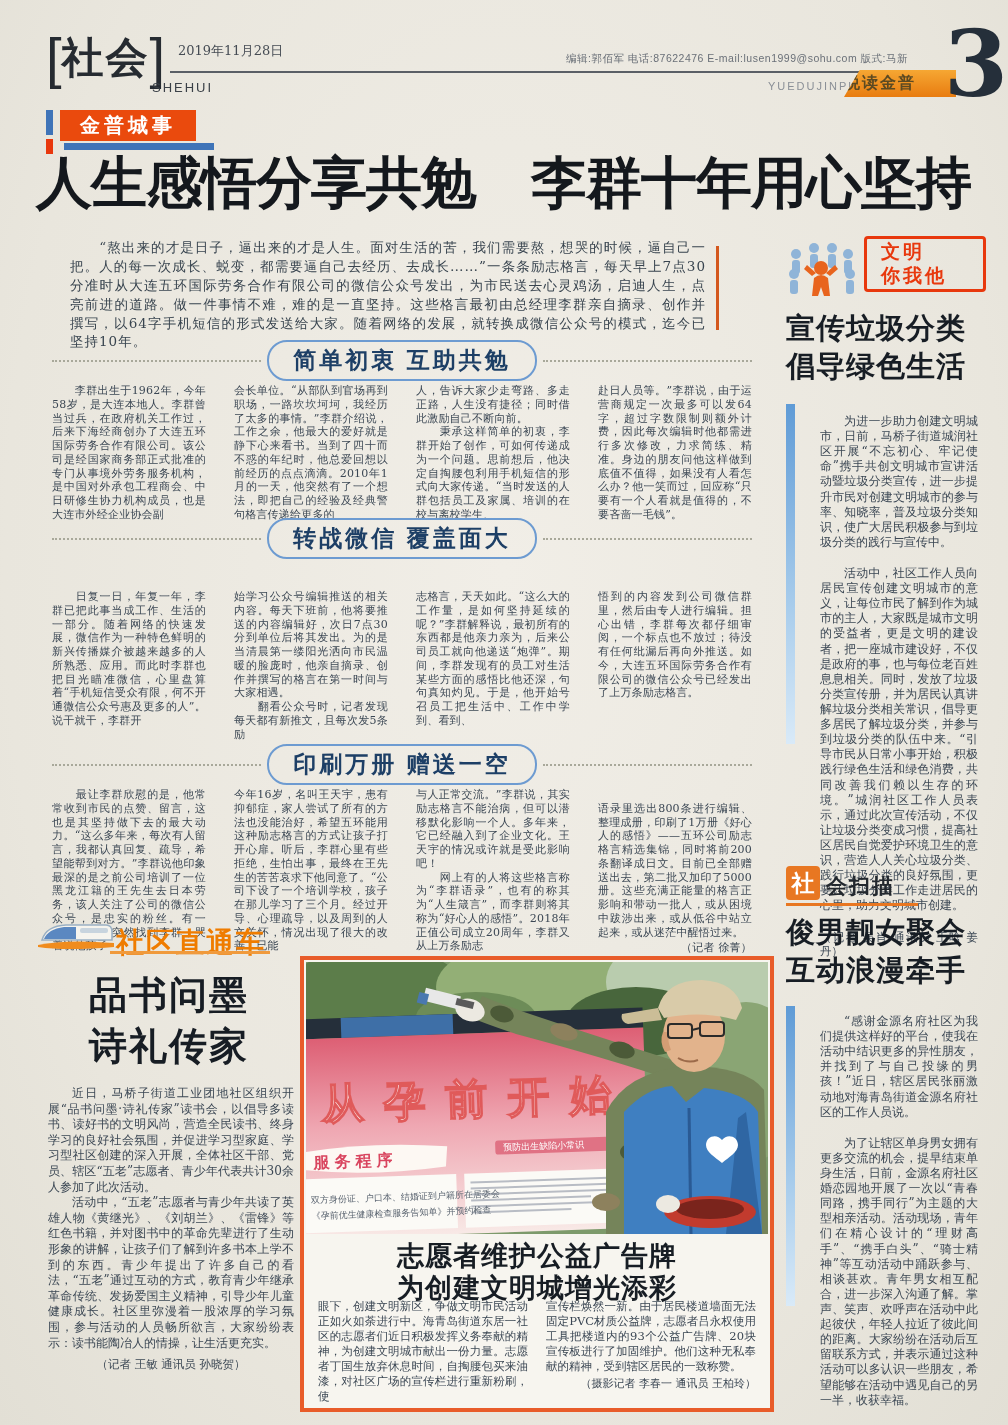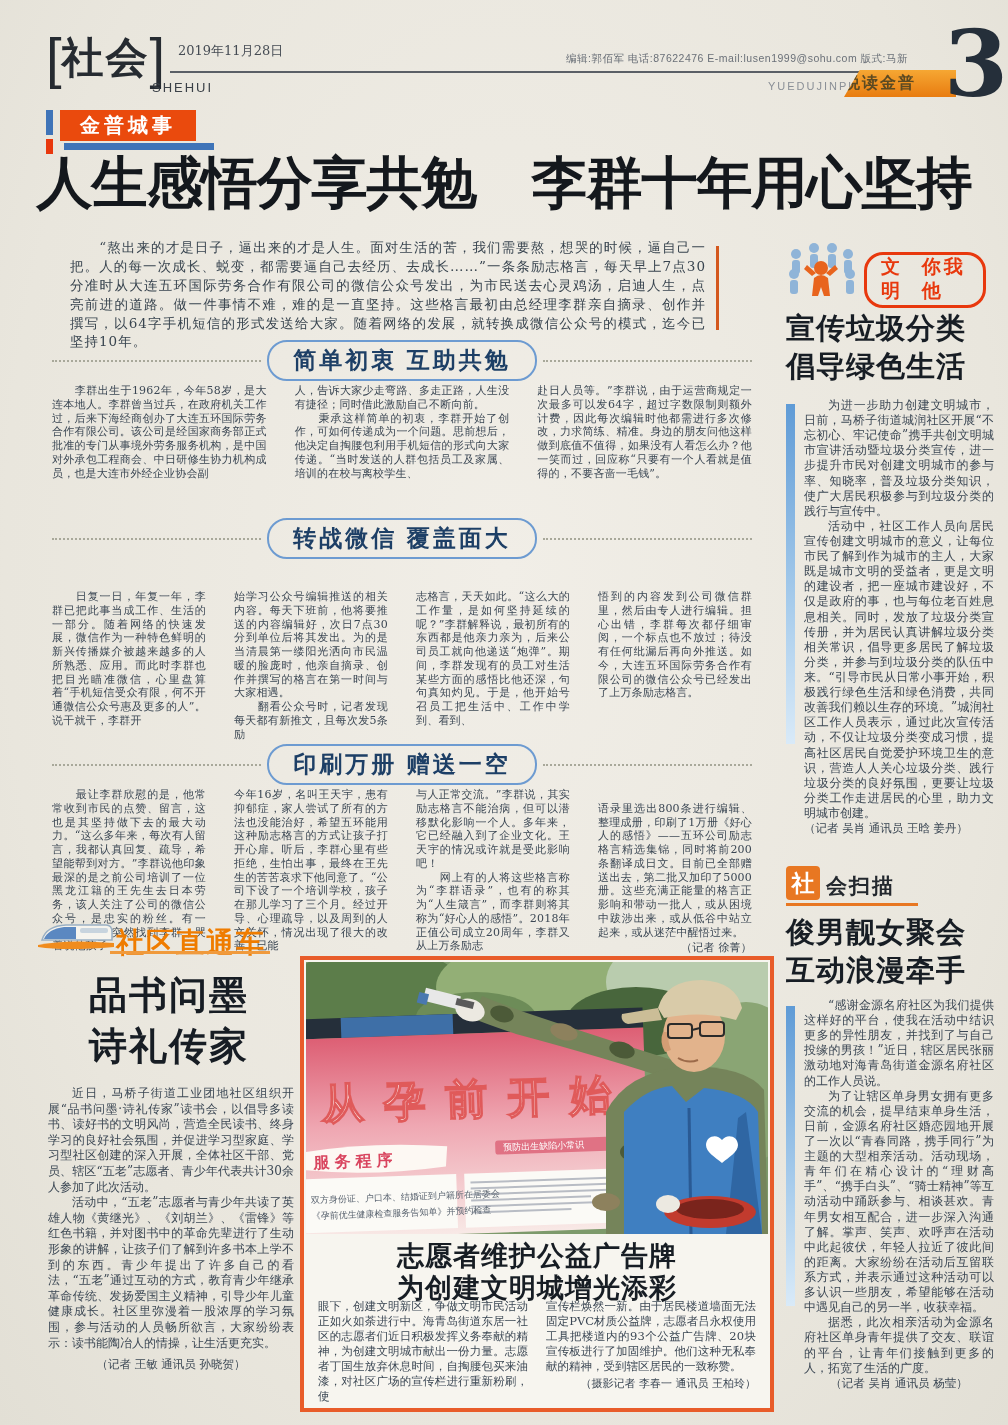--- a/index.html
+++ b/index.html
@@ -23,44 +23,44 @@
   .pageno{left:944px;top:18px;font-size:92px;line-height:92px;font-weight:bold;color:#252f3a;font-family:"DejaVu Serif",serif;}
 
   
   .tick-blue{left:46px;top:110px;width:7px;height:25px;background:#3f74b8;}
   .tick-red{left:46px;top:139px;width:7px;height:15px;background:#e8380d;}
   .banner{left:60px;top:110px;width:136px;height:31px;background:#ea4a0d;display:flex;align-items:center;justify-content:center;}
   .banner span{color:#fff;font-size:20px;font-weight:900;letter-spacing:4px;font-family:"Liberation Sans",sans-serif;}
   .banner-bar{left:64px;top:143px;width:150px;height:7px;background:#3f74b8;}
 
   
-  .headline{left:36px;top:146px;width:936px;text-align:center;font-size:56px;font-weight:900;color:#14181d;
+  .headline{left:36px;top:146px;width:936px;text-align:left;font-size:56px;font-weight:900;color:#14181d;
             font-family:"Liberation Sans",sans-serif;letter-spacing:-1px;white-space:nowrap;}
   .lead{left:70px;top:238px;width:636px;font-size:13.5px;line-height:1.4;letter-spacing:1px;text-align:justify;
         color:#38444f;white-space:pre-line;}
   .lead-divider{left:716px;top:246px;width:3px;height:84px;background:#d4581e;}
 
   
   .pill-row{left:52px;width:700px;display:flex;align-items:center;}
   .leader{flex:1;border-top:2px dotted #a8a89a;}
   .pill{border:2px solid #6d9bd1;border-radius:20px;padding:3px 24px;margin:0 6px;font-size:23px;font-weight:900;
         color:#1d3f66;letter-spacing:3px;font-family:"Liberation Sans",sans-serif;background:transparent;white-space:nowrap;}
   .cols{left:52px;width:700px;display:flex;gap:28px;}
   .col{flex:1;font-size:11px;line-height:1.25;letter-spacing:0.2px;text-align:justify;color:#3b4754;white-space:pre-line;}
   .sec-byline{text-align:right;font-size:11px;margin-top:2px;color:#3b4754;}
 
   
-  .civ-box{left:864px;top:252px;width:122px;height:56px;border:3px solid #e8380d;border-radius:19px;
-           display:flex;justify-content:center;padding-left:14px;box-sizing:border-box;}
+  .civ-box{left:864px;top:236px;width:122px;height:56px;border:3px solid #e8380d;border-radius:4px;
+           display:flex;flex-direction:column;justify-content:center;padding-left:14px;box-sizing:border-box;}
   .civ-box span{color:#e8380d;font-size:19px;font-weight:900;line-height:1.25;letter-spacing:3px;font-family:"Liberation Sans",sans-serif;}
   .rc-title{left:786px;width:210px;font-size:29px;font-weight:900;color:#171d24;line-height:1.3;
             font-family:"Liberation Sans",sans-serif;letter-spacing:1px;}
   .blue-bar{left:786px;width:9px;background:linear-gradient(180deg,#5f9bd6,#a9cdec 60%,#d9eaf8);}
   .rc-body{left:804px;width:190px;font-size:12px;line-height:1.26;text-align:justify;color:#3b4754;}
-  .rc-body p{margin:0;text-indent:2em;}
+  .rc-body p{margin:16px;text-indent:2em;}
   .rc-byline{font-size:11.5px;margin-top:4px;text-indent:0 !important;}
   .scan-box{left:786px;top:866px;width:34px;height:34px;background:#e87722;border-radius:4px;
             display:flex;align-items:center;justify-content:center;}
   .scan-box span{color:#fff;font-size:23px;font-weight:900;font-family:"Liberation Sans",sans-serif;}
   .scan-rest{left:826px;top:872px;font-size:21px;font-weight:900;color:#23282e;letter-spacing:2px;font-family:"Liberation Sans",sans-serif;}
   .scan-underline{left:786px;top:903px;width:132px;height:3px;background:#e87722;}
 
   
   .comm-badge-text{left:116px;top:924px;font-size:28px;font-weight:900;color:#ef7c00;letter-spacing:2px;font-family:Liberation Sans, sans-serif;}
   .comm-underline{left:110px;top:951px;width:160px;height:3px;background:#f09a3c;}
@@ -110,20 +110,21 @@
   <div class="abs lead">　　“熬出来的才是日子，逼出来的才是人生。面对生活的苦，我们需要熬，想哭的时候，逼自己一把。人的每一次成长、蜕变，都需要逼自己去经历、去成长……”一条条励志格言，每天早上7点30分准时从大连五环国际劳务合作有限公司的微信公众号发出，为市民送去心灵鸡汤，启迪人生，点亮前进的道路。做一件事情不难，难的是一直坚持。这些格言最初由总经理李群亲自摘录、创作并撰写，以64字手机短信的形式发送给大家。随着网络的发展，就转换成微信公众号的模式，迄今已坚持10年。</div>
   <div class="abs lead-divider"></div>
 
   <div class="abs pill-row" style="top:340px">
     <div class="leader"></div>
     <div class="pill">简单初衷 互助共勉</div>
     <div class="leader"></div>
   </div>
   <div class="abs cols" style="top:384px">
     <div class="col">　　李群出生于1962年，今年58岁，是大连本地人。李群曾当过兵，在政府机关工作过，后来下海经商创办了大连五环国际劳务合作有限公司。该公司是经国家商务部正式批准的专门从事境外劳务服务机构，是中国对外承包工程商会、中日研修生协力机构成员，也是大连市外经企业协会副</div>
+    <div class="col">会长单位。“从部队到官场再到职场，一路坎坎坷坷，我经历了太多的事情。”李群介绍说，工作之余，他最大的爱好就是静下心来看书。当到了四十而不惑的年纪时，他总爱回想以前经历的点点滴滴。2010年1月的一天，他突然有了一个想法，即把自己的经验及经典警句格言传递给更多的</div>
     <div class="col">人，告诉大家少走弯路、多走正路，人生没有捷径；同时借此激励自己不断向前。
 　　秉承这样简单的初衷，李群开始了创作，可如何传递成为一个问题。思前想后，他决定自掏腰包利用手机短信的形式向大家传递。“当时发送的人群包括员工及家属、培训的在校与离校学生、</div>
     <div class="col">赴日人员等。”李群说，由于运营商规定一次最多可以发64字，超过字数限制则额外计费，因此每次编辑时他都需进行多次修改，力求简练、精准。身边的朋友问他这样做到底值不值得，如果没有人看怎么办？他一笑而过，回应称“只要有一个人看就是值得的，不要吝啬一毛钱”。</div>
   </div>
 
   <div class="abs pill-row" style="top:518px">
     <div class="leader"></div>
     <div class="pill">转战微信 覆盖面大</div>
     <div class="leader"></div>
   </div>

